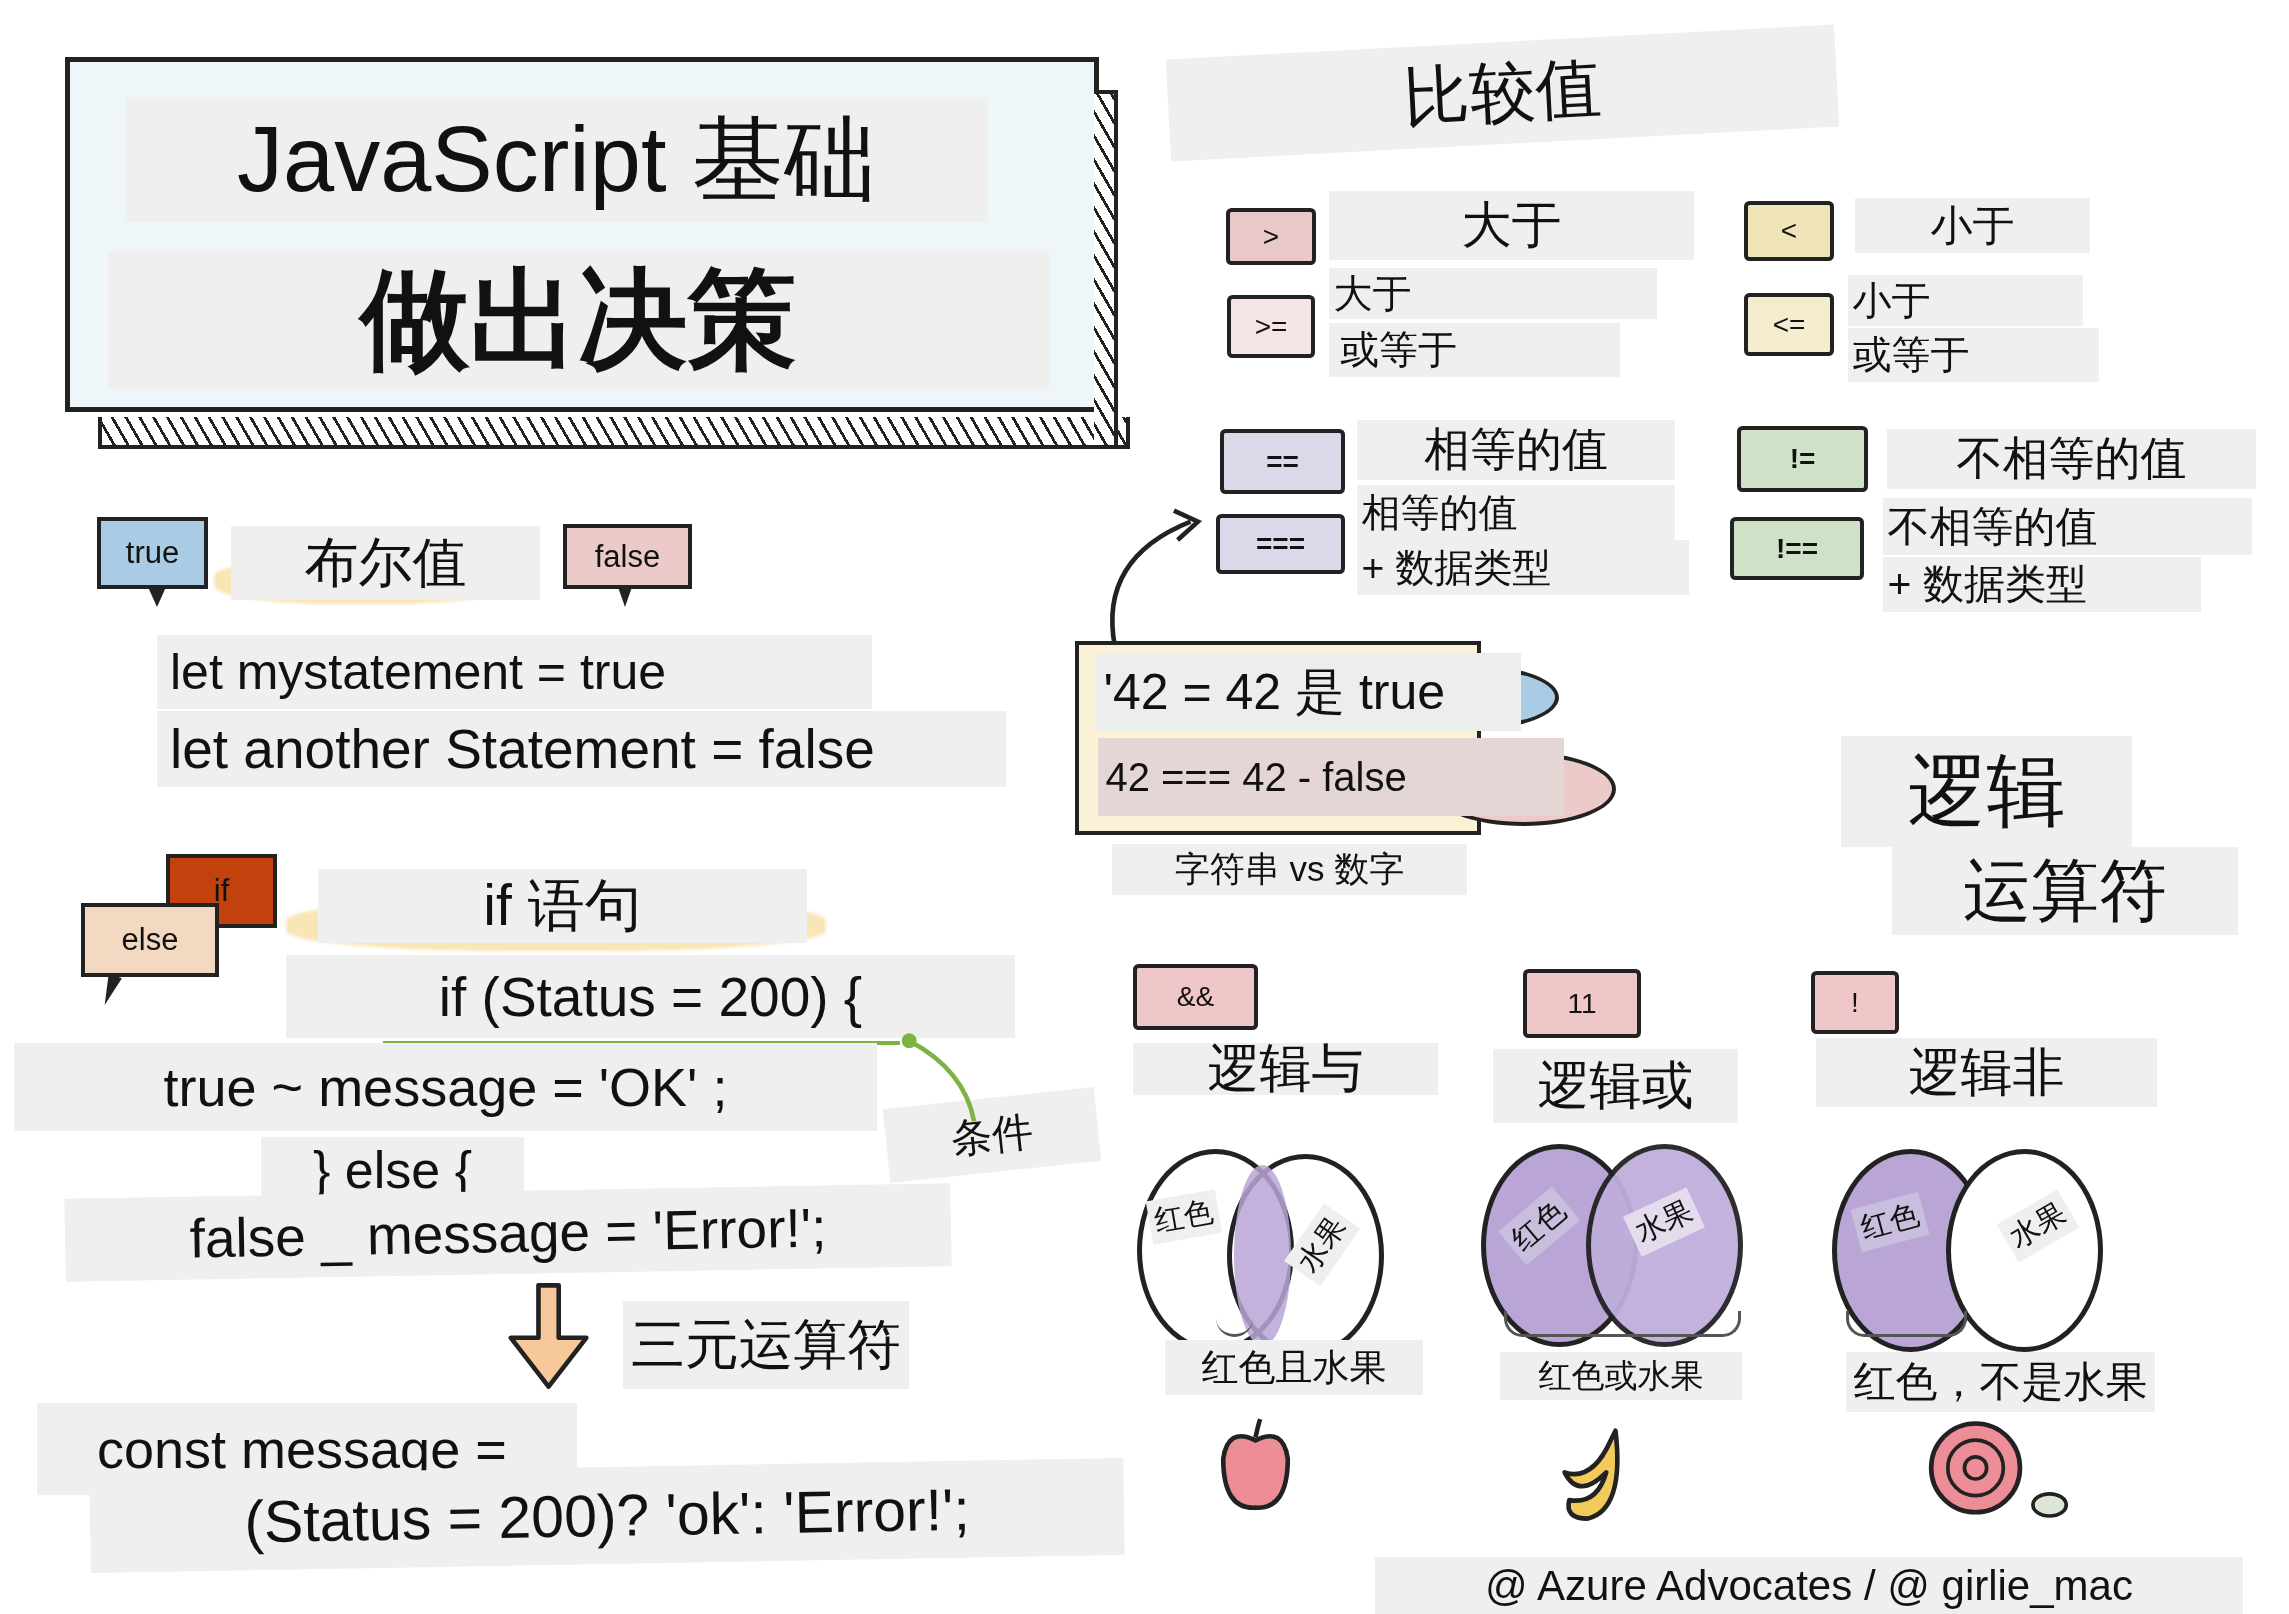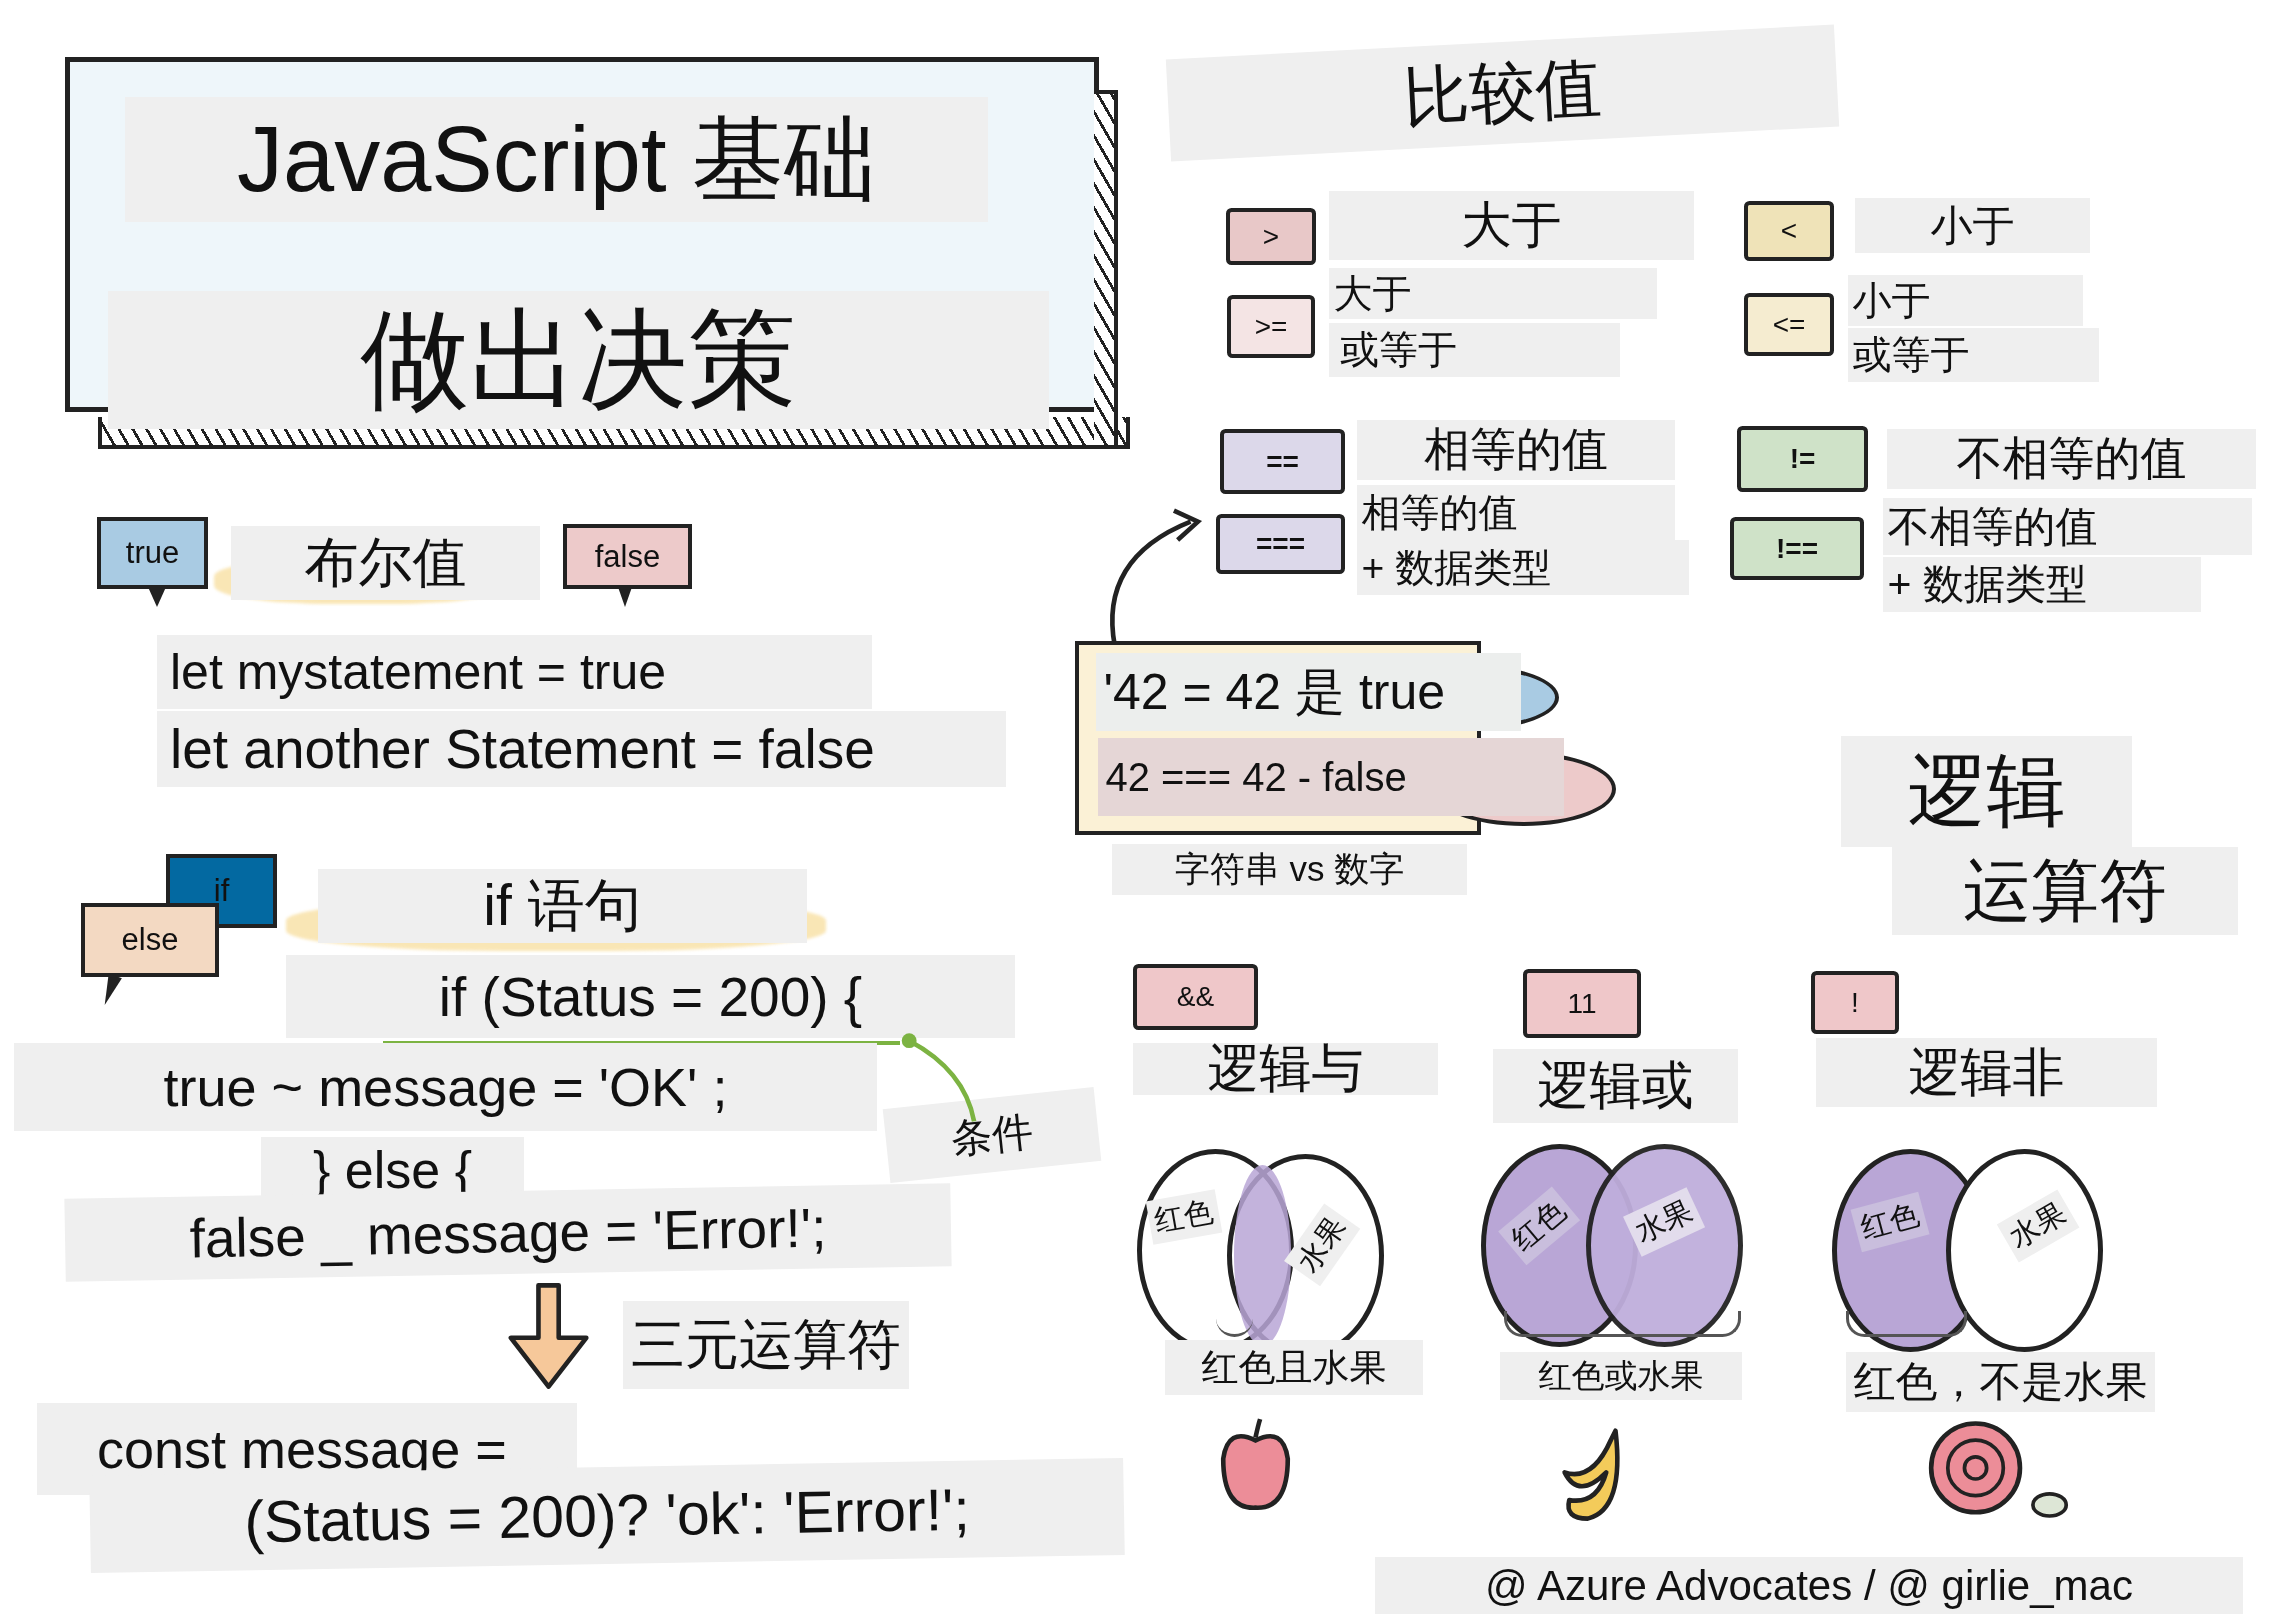--- a/index.html
+++ b/index.html
@@ -14,37 +14,37 @@
   .vtag{position:absolute;background:#efefef;font-size:29.5px;padding:1.8px 5.5px;}
 </style>
 </head>
 <body>
 
 <div class="abs" style="left:65px;top:57px;width:1034px;height:355px;border:5.5px solid #222;background:#eef6fa;box-sizing:border-box;">
   <div class="abs" style="left:28px;top:355px;width:1024px;height:28px;border:4.6px solid #222;border-top:none;background:repeating-linear-gradient(60deg,#fff 0 9.2px,#222 9.2px 12px);"></div>
   <div class="abs" style="left:1024px;top:28px;width:20px;height:351px;border:4.6px solid #222;border-left:none;background:repeating-linear-gradient(60deg,#fff 0 9.2px,#222 9.2px 12px);"></div>
 </div>
 <div class="lbl" style="left:125px;top:97px;width:863px;height:125px;font-size:92px;">JavaScript 基础</div>
-<div class="lbl" style="left:108px;top:251px;width:941px;height:138px;font-size:109px;font-weight:normal;margin-top:40px;">做出决策</div>
+<div class="lbl" style="left:108px;top:251px;width:941px;height:138px;font-size:109px;font-weight:bold;">做出决策</div>
 
 <div class="wash" style="left:214px;top:558px;width:295px;height:46px;background:#f5d27a;"></div>
 <div class="bubble" style="left:97px;top:517px;width:111px;height:72px;background:#a9cbe3;">
   <span>true</span>
 </div>
 <div class="abs" style="left:148px;top:587px;width:0;height:0;border-left:9.2px solid transparent;border-right:9.2px solid transparent;border-top:20px solid #222;"></div>
 <div class="lbl" style="left:231px;top:526px;width:309px;height:74px;font-size:54px;font-family:Liberation Mono, monospace;">布尔值</div>
 <div class="bubble" style="left:563px;top:524px;width:129px;height:65px;background:#edcaca;">
   <span>false</span>
 </div>
 <div class="abs" style="left:618px;top:587px;width:0;height:0;border-left:7.4px solid transparent;border-right:7.4px solid transparent;border-top:20px solid #222;"></div>
 <div class="lbl left" style="left:157px;top:635px;width:715px;height:74px;font-size:50px;">let mystatement = true</div>
 <div class="lbl left" style="left:157px;top:711px;width:849px;height:76px;font-size:55px;">let another Statement = false</div>
 
 <div class="wash" style="left:286px;top:900px;width:540px;height:51px;background:#f5d27a;"></div>
-<div class="bubble" style="left:166px;top:854px;width:111px;height:74px;background:#0369a1;">
+<div class="bubble" style="left:166px;top:854px;width:111px;height:74px;background:#c2410c;">
   <span>if</span>
 </div>
 <div class="bubble" style="left:81px;top:903px;width:138px;height:74px;background:#f3d9c2;">
   <span>else</span>
 </div>
 <div class="abs" style="left:103px;top:975px;width:0;height:0;border-left:7.4px solid transparent;border-right:7.4px solid transparent;border-top:31px solid #222;transform:rotate(20deg);"></div>
 <div class="lbl" style="left:318px;top:869px;width:489px;height:74px;font-size:57px;">if 语句</div>
 <div class="lbl" style="left:258px;top:955px;width:729px;height:83px;font-size:55px;margin-left:28px;">if (Status = 200) {</div>
 <div class="abs" style="left:383px;top:1041px;width:517px;height:0;border-top:4.6px solid #7cb342;"></div>
 <div class="lbl" style="left:14px;top:1043px;width:863px;height:88px;font-size:54px;">true ~ message = 'OK' ;</div>

